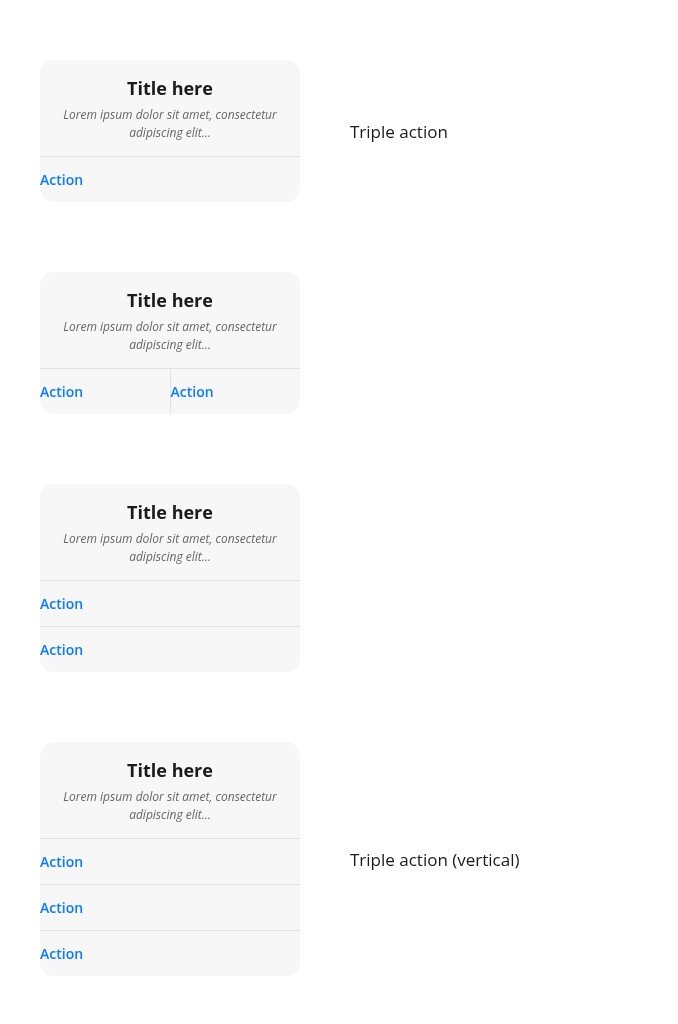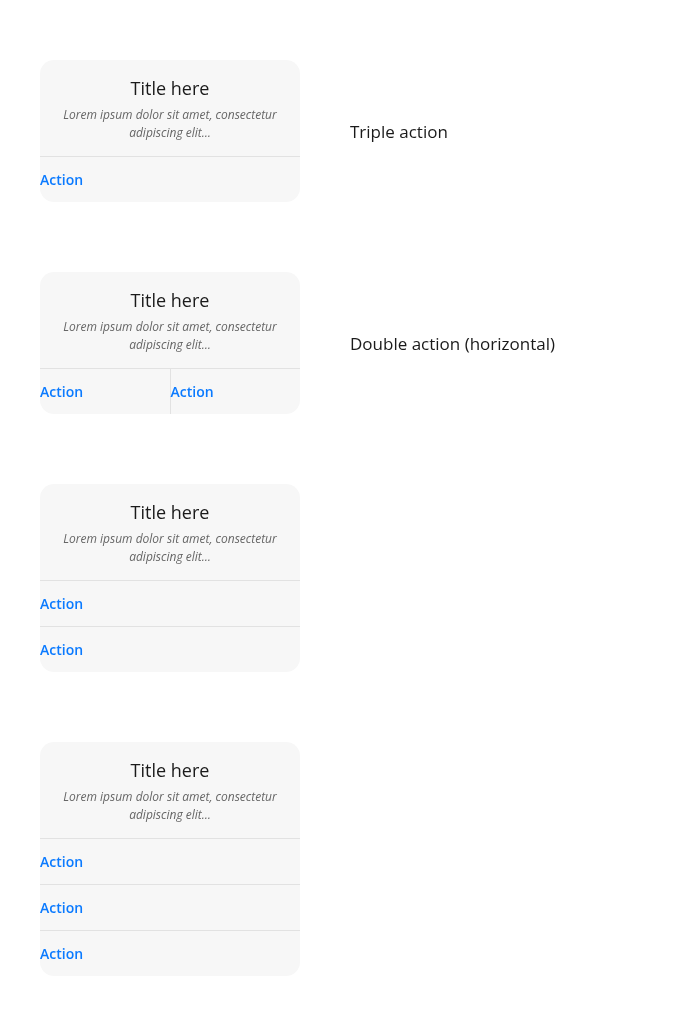--- a/index.html
+++ b/index.html
@@ -25,21 +25,21 @@
       border-radius: 14px;
       overflow: hidden;
       flex-shrink: 0;
     }
     .card-body {
       padding: 16px 18px 14px;
       text-align: center;
     }
     .card-title {
       font-size: 18px;
-      font-weight: 400;
+      font-weight: 700;
       color: #1a1a1a;
       margin-bottom: 6px;
     }
     .card-desc {
       font-size: 12px;
       color: #666;
       line-height: 1.5;
       font-style: italic;
     }
     .action-row {
@@ -87,21 +87,20 @@
   <div class="card">
     <div class="card-body">
       <div class="card-title">Title here</div>
       <div class="card-desc">Lorem ipsum dolor sit amet, consectetur adipiscing elit…</div>
     </div>
     <div class="action-row horizontal">
       <button class="action-btn">Action</button>
       <button class="action-btn">Action</button>
     </div>
   </div>
-  <div class="caption">Double action (horizontal)</div>
 </div>
 
 <div class="example-row">
   <div class="card">
     <div class="card-body">
       <div class="card-title">Title here</div>
       <div class="card-desc">Lorem ipsum dolor sit amet, consectetur adipiscing elit…</div>
     </div>
     <div class="action-row">
       <button class="action-btn">Action</button>
@@ -121,13 +120,14 @@
     <div class="action-row">
       <button class="action-btn">Action</button>
     </div>
     <div class="action-row">
       <button class="action-btn">Action</button>
     </div>
     <div class="action-row">
       <button class="action-btn">Action</button>
     </div>
   </div>
+  <div class="caption">Triple action (vertical)</div>
 </div>
 
 </body></html>

